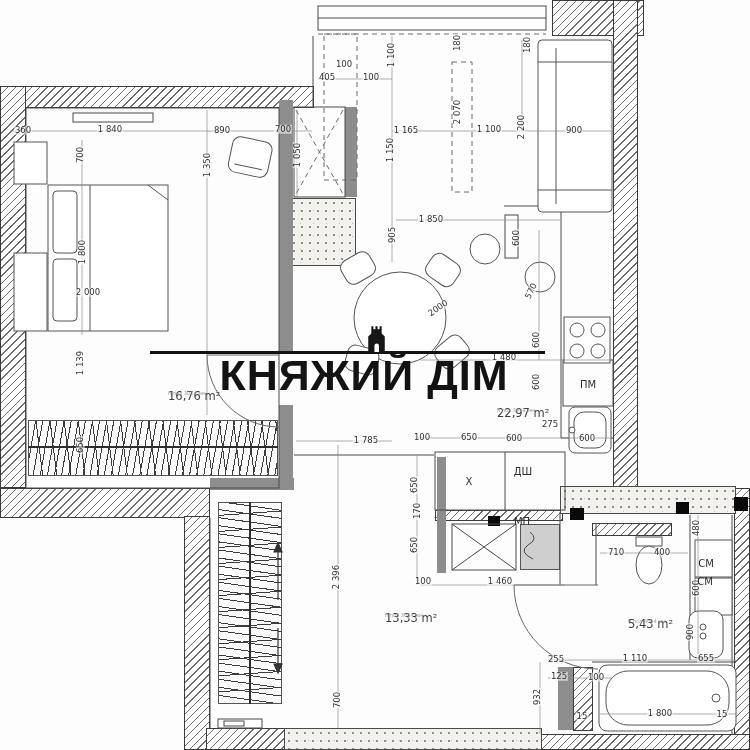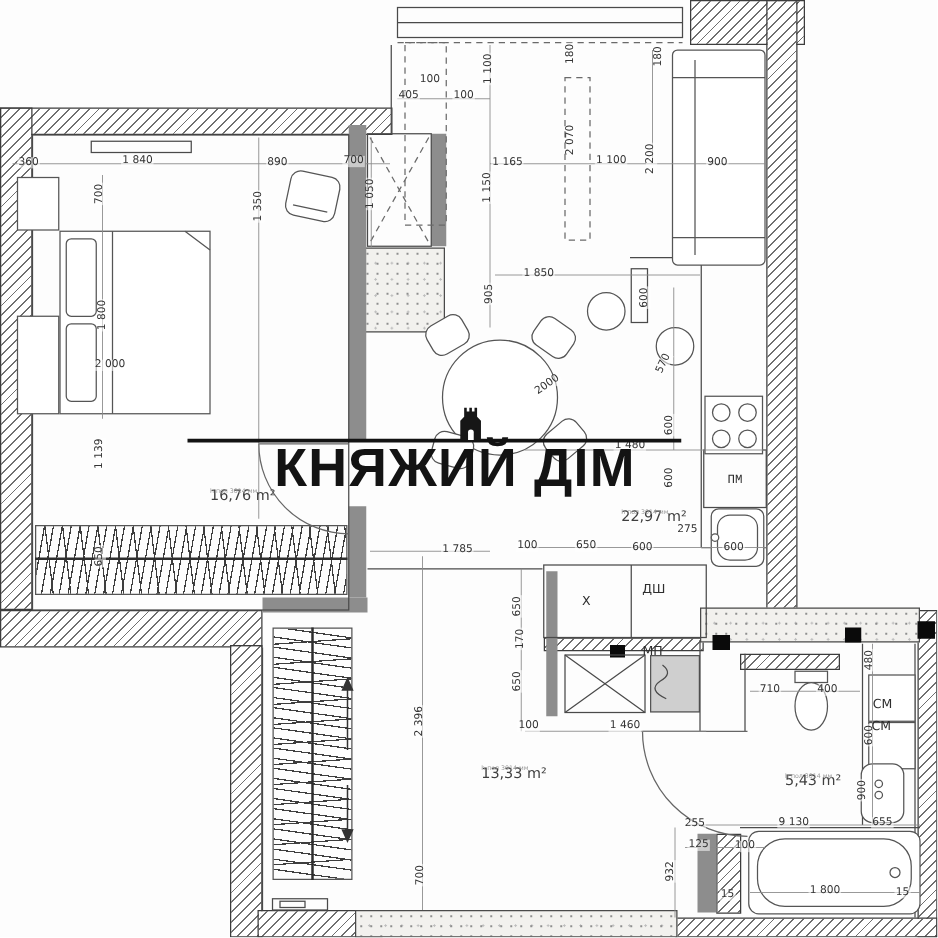--- a/index.html
+++ b/index.html
@@ -234,30 +234,30 @@
       <span class="dim" style="left: 423px; top: 581px; transform: translate(-50%, -50%);">100</span>
       <span class="dim" style="left: 500px; top: 581px; transform: translate(-50%, -50%);">1 460</span>
       <span class="dim" style="left: 366px; top: 440px; transform: translate(-50%, -50%);">1 785</span>
       <span class="dim" style="left: 336px; top: 577px; transform: translate(-50%, -50%) rotate(-90deg);">2 396</span>
       <span class="dim" style="left: 337px; top: 700px; transform: translate(-50%, -50%) rotate(-90deg);">700</span>
       <span class="dim" style="left: 616px; top: 552px; transform: translate(-50%, -50%);">710</span>
       <span class="dim" style="left: 662px; top: 552px; transform: translate(-50%, -50%);">400</span>
       <span class="dim" style="left: 696px; top: 528px; transform: translate(-50%, -50%) rotate(-90deg);">480</span>
       <span class="dim" style="left: 696px; top: 588px; transform: translate(-50%, -50%) rotate(-90deg);">600</span>
       <span class="dim" style="left: 690px; top: 632px; transform: translate(-50%, -50%) rotate(-90deg);">900</span>
-      <span class="dim" style="left: 635px; top: 658px; transform: translate(-50%, -50%);">9 130</span>
+      <span class="dim" style="left: 635px; top: 658px; transform: translate(-50%, -50%);">1 110</span>
       <span class="dim" style="left: 706px; top: 658px; transform: translate(-50%, -50%);">655</span>
       <span class="dim" style="left: 556px; top: 659px; transform: translate(-50%, -50%);">255</span>
       <span class="dim" style="left: 559px; top: 676px; transform: translate(-50%, -50%);">125</span>
       <span class="dim" style="left: 596px; top: 677px; transform: translate(-50%, -50%);">100</span>
       <span class="dim" style="left: 537px; top: 697px; transform: translate(-50%, -50%) rotate(-90deg);">932</span>
       <span class="dim" style="left: 660px; top: 713px; transform: translate(-50%, -50%);">1 800</span>
       <span class="dim" style="left: 582px; top: 716px; transform: translate(-50%, -50%);">15</span>
       <span class="dim" style="left: 722px; top: 714px; transform: translate(-50%, -50%);">15</span>
-      <span class="fixture" style="left: 588px; top: 385px; transform: translate(-50%, -50%); font-family: Liberation Mono, monospace;">ПМ</span>
+      <span class="fixture" style="left: 588px; top: 385px; transform: translate(-50%, -50%);">ПМ</span>
       <span class="fixture" style="left: 469px; top: 482px; transform: translate(-50%, -50%);">X</span>
       <span class="fixture" style="left: 523px; top: 472px; transform: translate(-50%, -50%);">ДШ</span>
       <span class="fixture" style="left: 522px; top: 490px; transform: translate(-50%, -50%); margin-top: 32px;">МП</span>
       <span class="fixture" style="left: 706px; top: 564px; transform: translate(-50%, -50%);">СМ</span>
       <span class="fixture" style="left: 705px; top: 582px; transform: translate(-50%, -50%);">СМ</span>
       <div class="room-label" style="left: 168px; top: 389px; transform: translate(-50%, -50%);">
         <div class="area">16,76 m²</div>
         <div class="note">h пол 3014 мм</div>
       </div>
       <div class="room-label" style="left: 497px; top: 406px; transform: translate(-50%, -50%);">

